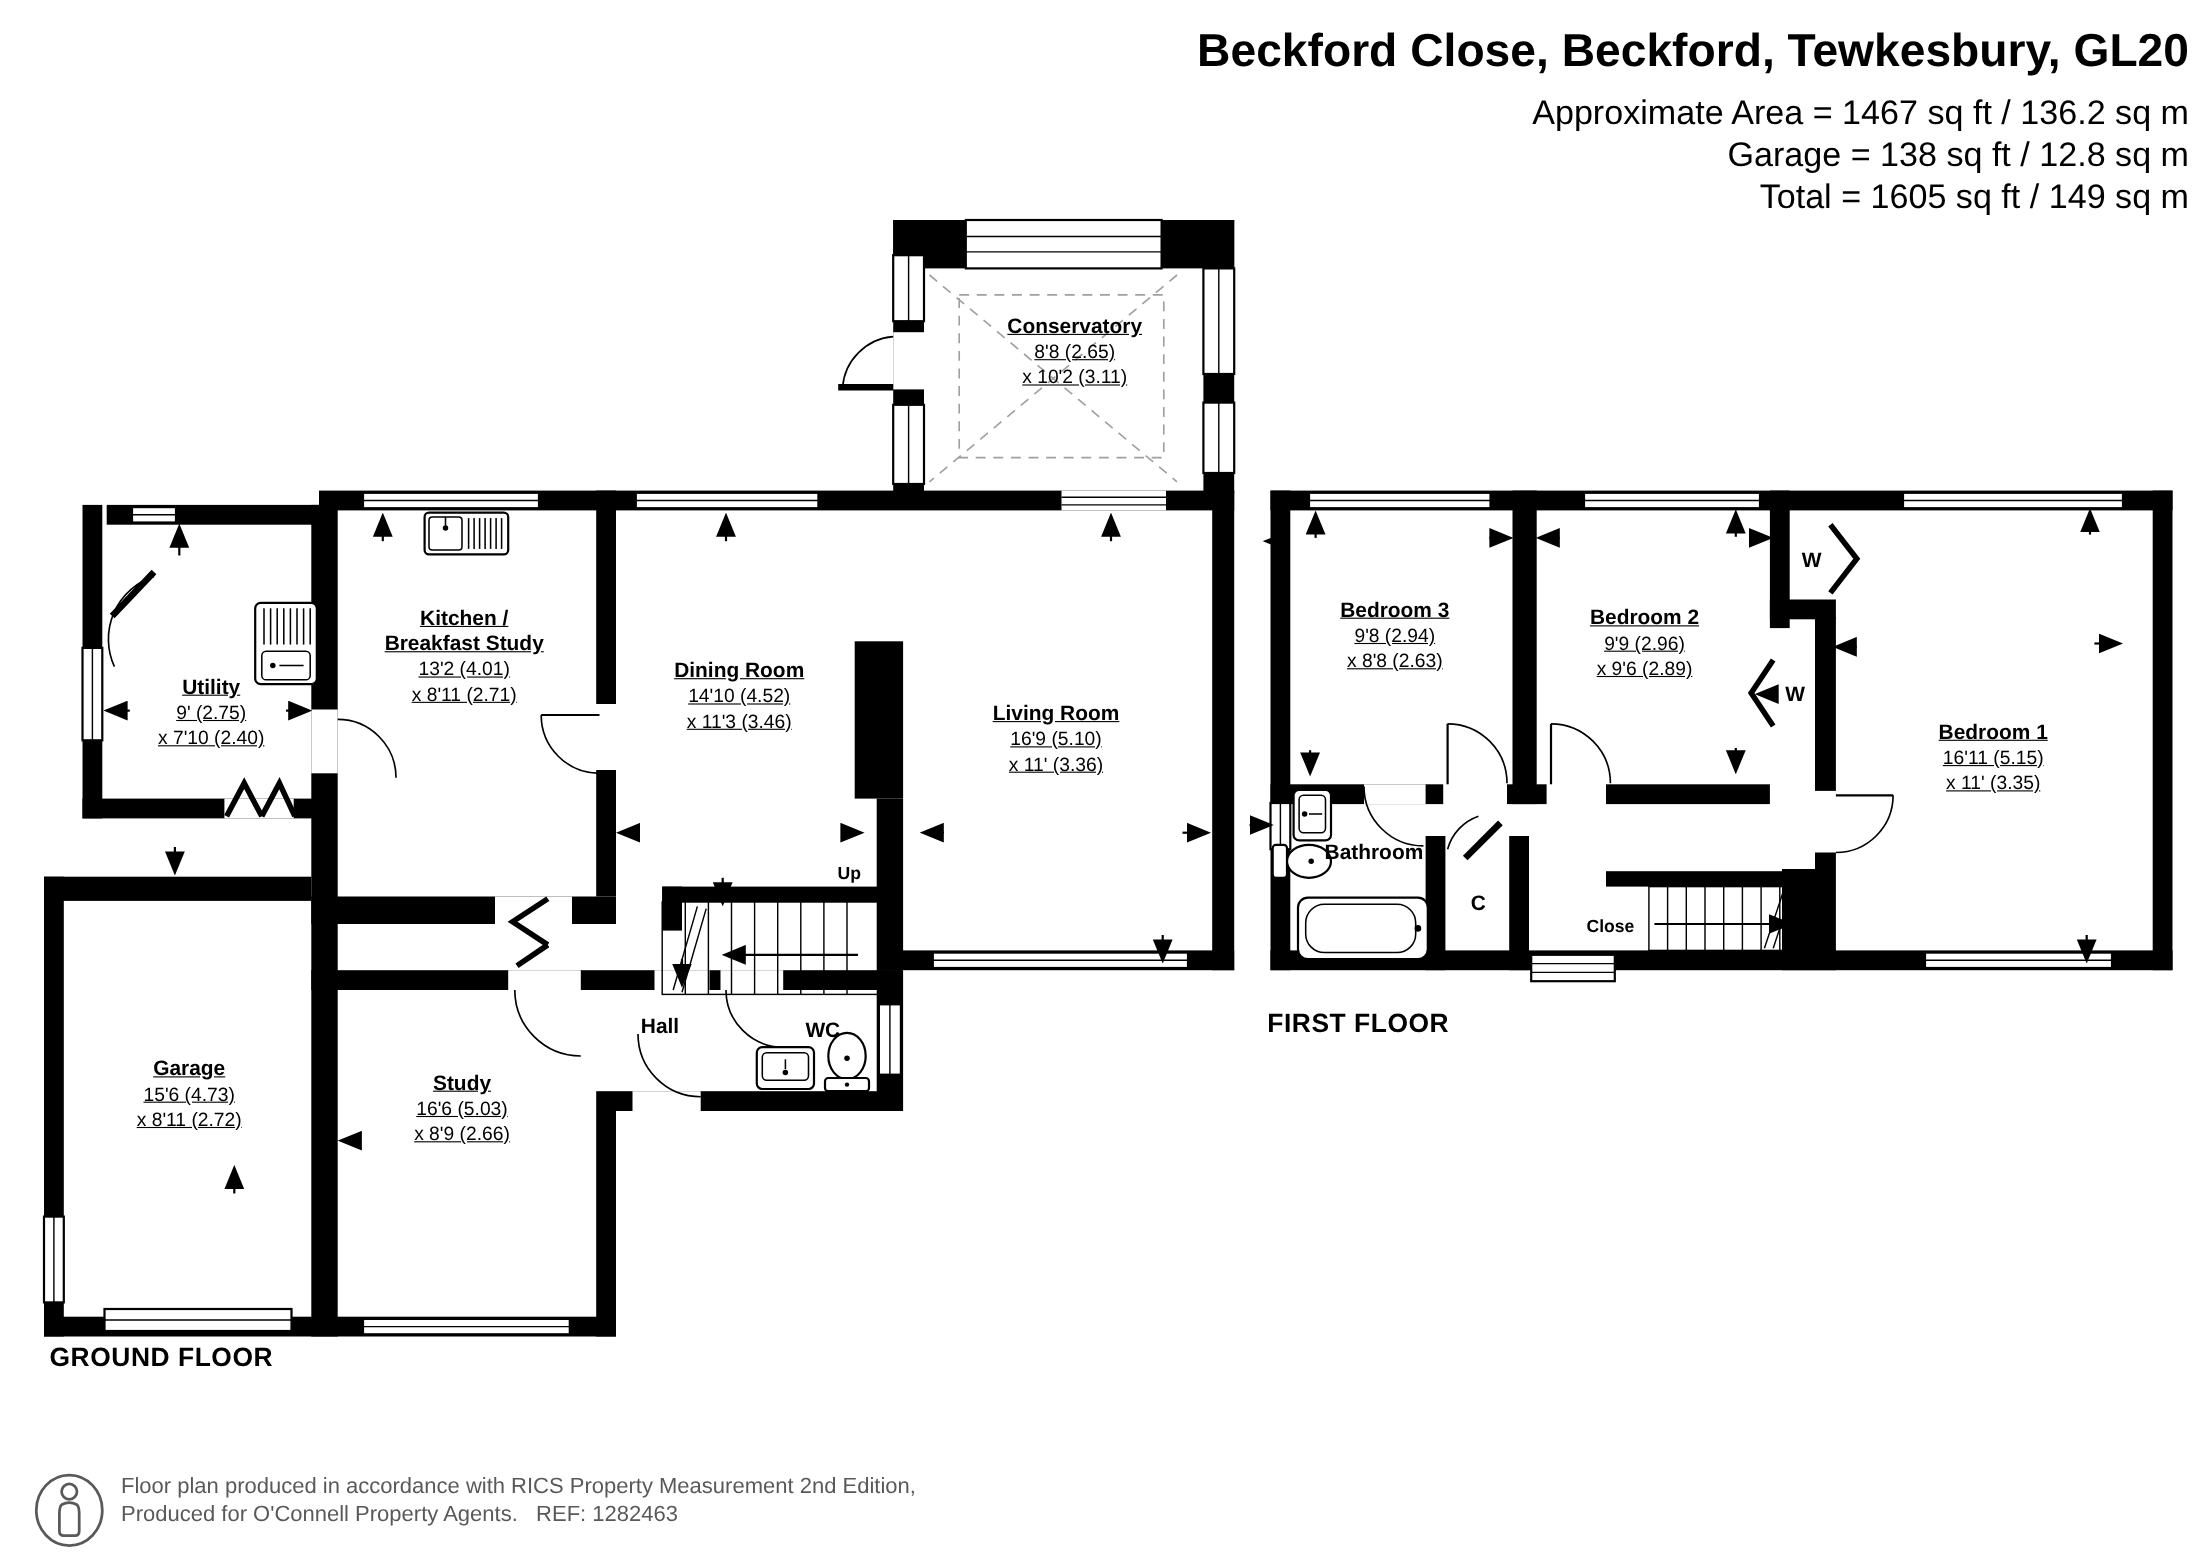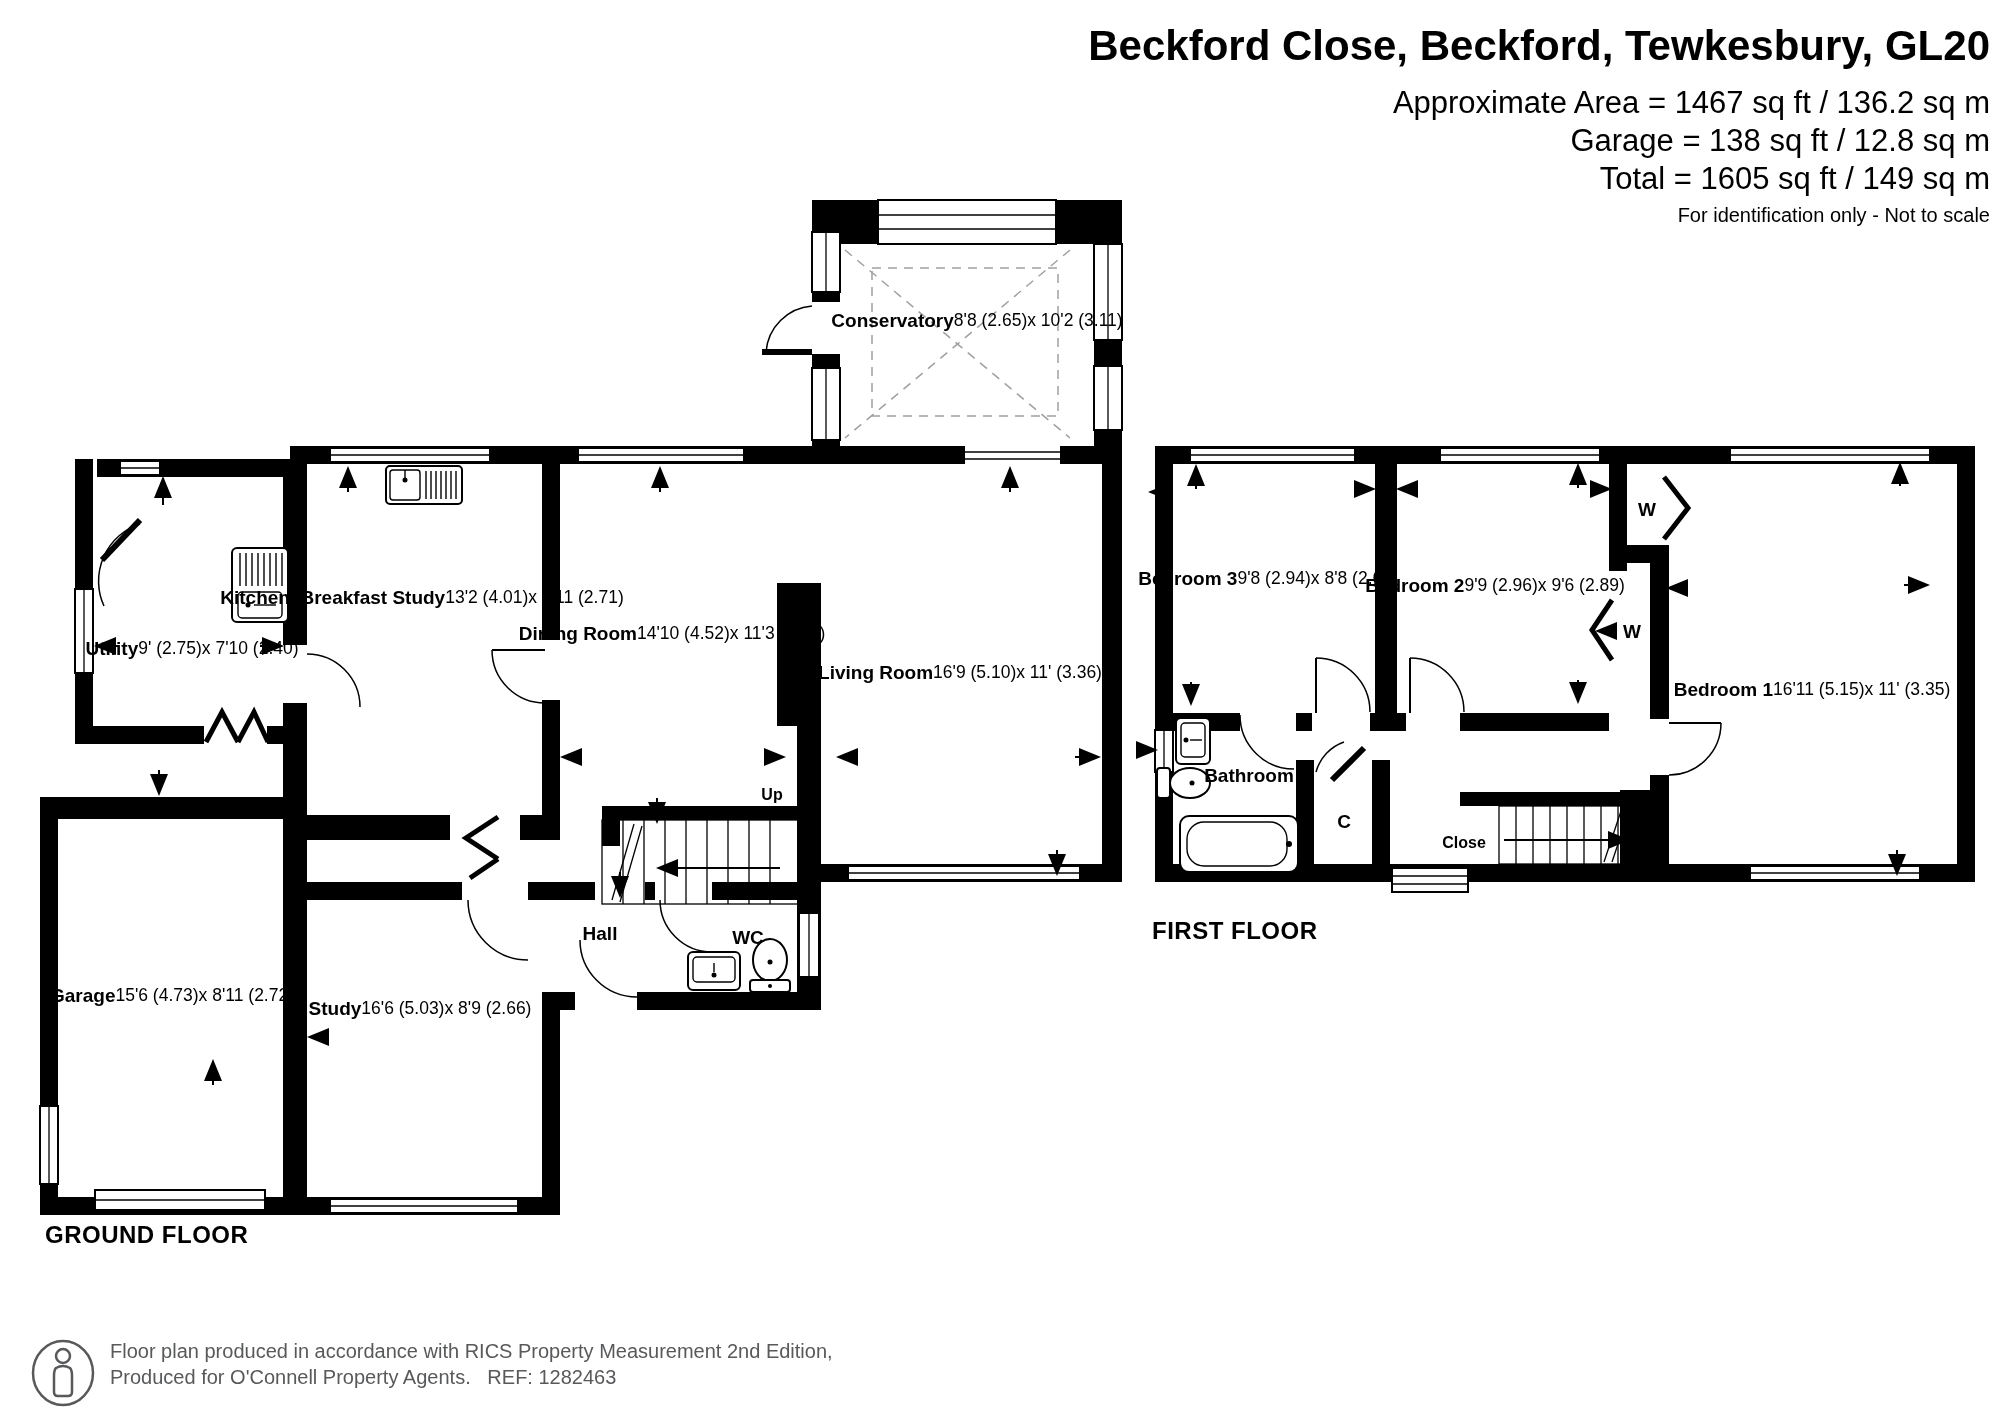--- a/index.html
+++ b/index.html
@@ -17,41 +17,40 @@
   .zig{stroke:#000;stroke-width:5;fill:none;}
   .dash{stroke:#a0a0a0;stroke-width:1.5;stroke-dasharray:9 7;fill:none;}
   .fix{stroke:#000;stroke-width:2;fill:#fff;}
   .fixthin{stroke:#000;stroke-width:1.4;fill:none;}
   .arrow{stroke:#000;stroke-width:2;fill:none;marker-end:url(#ah);}
   
   .header{position:absolute;top:22px;right:10px;text-align:right;}
   .header .title{font-size:42px;font-weight:bold;line-height:48px;margin:0 0 14px 0;}
   .header .area-line{font-size:31px;line-height:38px;}
   .header .disclaimer{font-size:20px;line-height:30px;margin-top:2px;}
-  .room-label{position:absolute;transform:translate(-50%,-50%);display:flex;
-              align-items:center;text-align:center;white-space:nowrap;line-height:23px;}
+  .room-label{position:absolute;transform:translate(-50%,-50%);display:flex;flex-direction:column;
+              align-items:center;text-align:center;white-space:nowrap;line-height:23px;text-decoration:underline;}
   .rname{font-weight:bold;font-size:19px;}
   .rdim{font-size:17.5px;}
   .tag{position:absolute;transform:translate(-50%,-50%);font-weight:bold;font-size:19px;white-space:nowrap;}
   .tag-sm{position:absolute;transform:translate(-50%,-50%);font-weight:bold;font-size:16px;white-space:nowrap;}
   .floor-title{position:absolute;font-weight:bold;font-size:24px;letter-spacing:.5px;white-space:nowrap;}
   .footer{position:absolute;left:30px;top:1338px;display:flex;align-items:flex-start;}
   .footer-text{margin-left:14px;font-size:20px;line-height:26px;color:#58595b;}
 </style>
 </head>
 <body>
 
 <div class="page">
 
   <div class="header">
     <div class="title">Beckford Close, Beckford, Tewkesbury, GL20</div>
     <div class="area-line">Approximate Area = 1467 sq ft / 136.2 sq m</div>
     <div class="area-line">Garage = 138 sq ft / 12.8 sq m</div>
     <div class="area-line">Total = 1605 sq ft / 149 sq m</div>
-    <div class="disclaimer">For identification only - Not to scale</div>
   </div>
 
   <svg class="plan" viewBox="0 0 2000 1414">
     <defs>
       <marker id="ah" markerWidth="11" markerHeight="9" refX="9" refY="4.5" orient="auto">
         <path d="M0,0 L11,4.5 L0,9 z" fill="#000"></path>
       </marker>
     </defs>
 
     <g>

